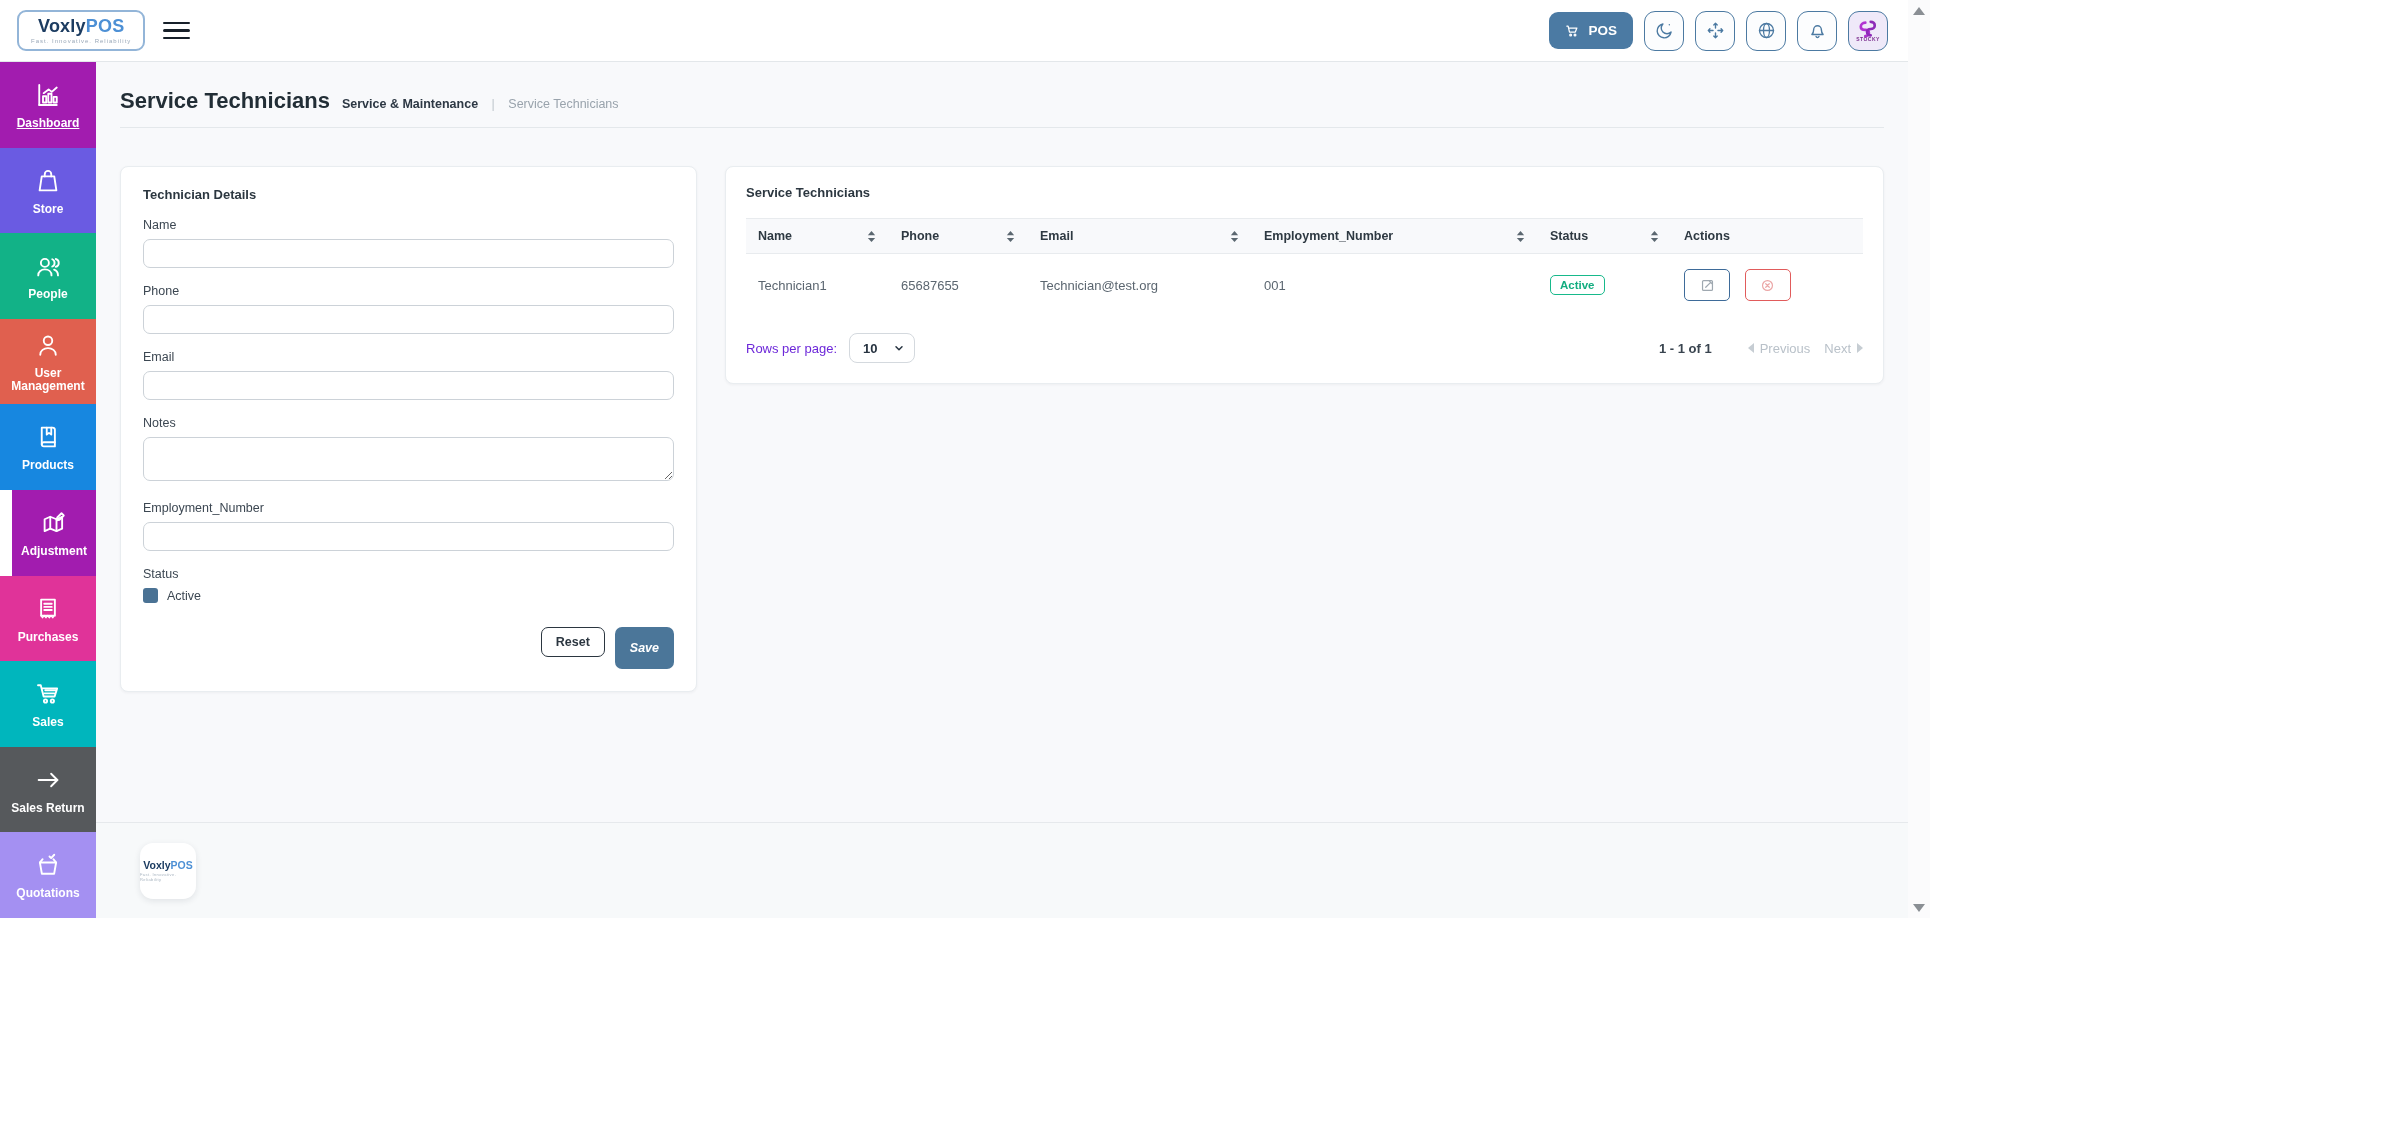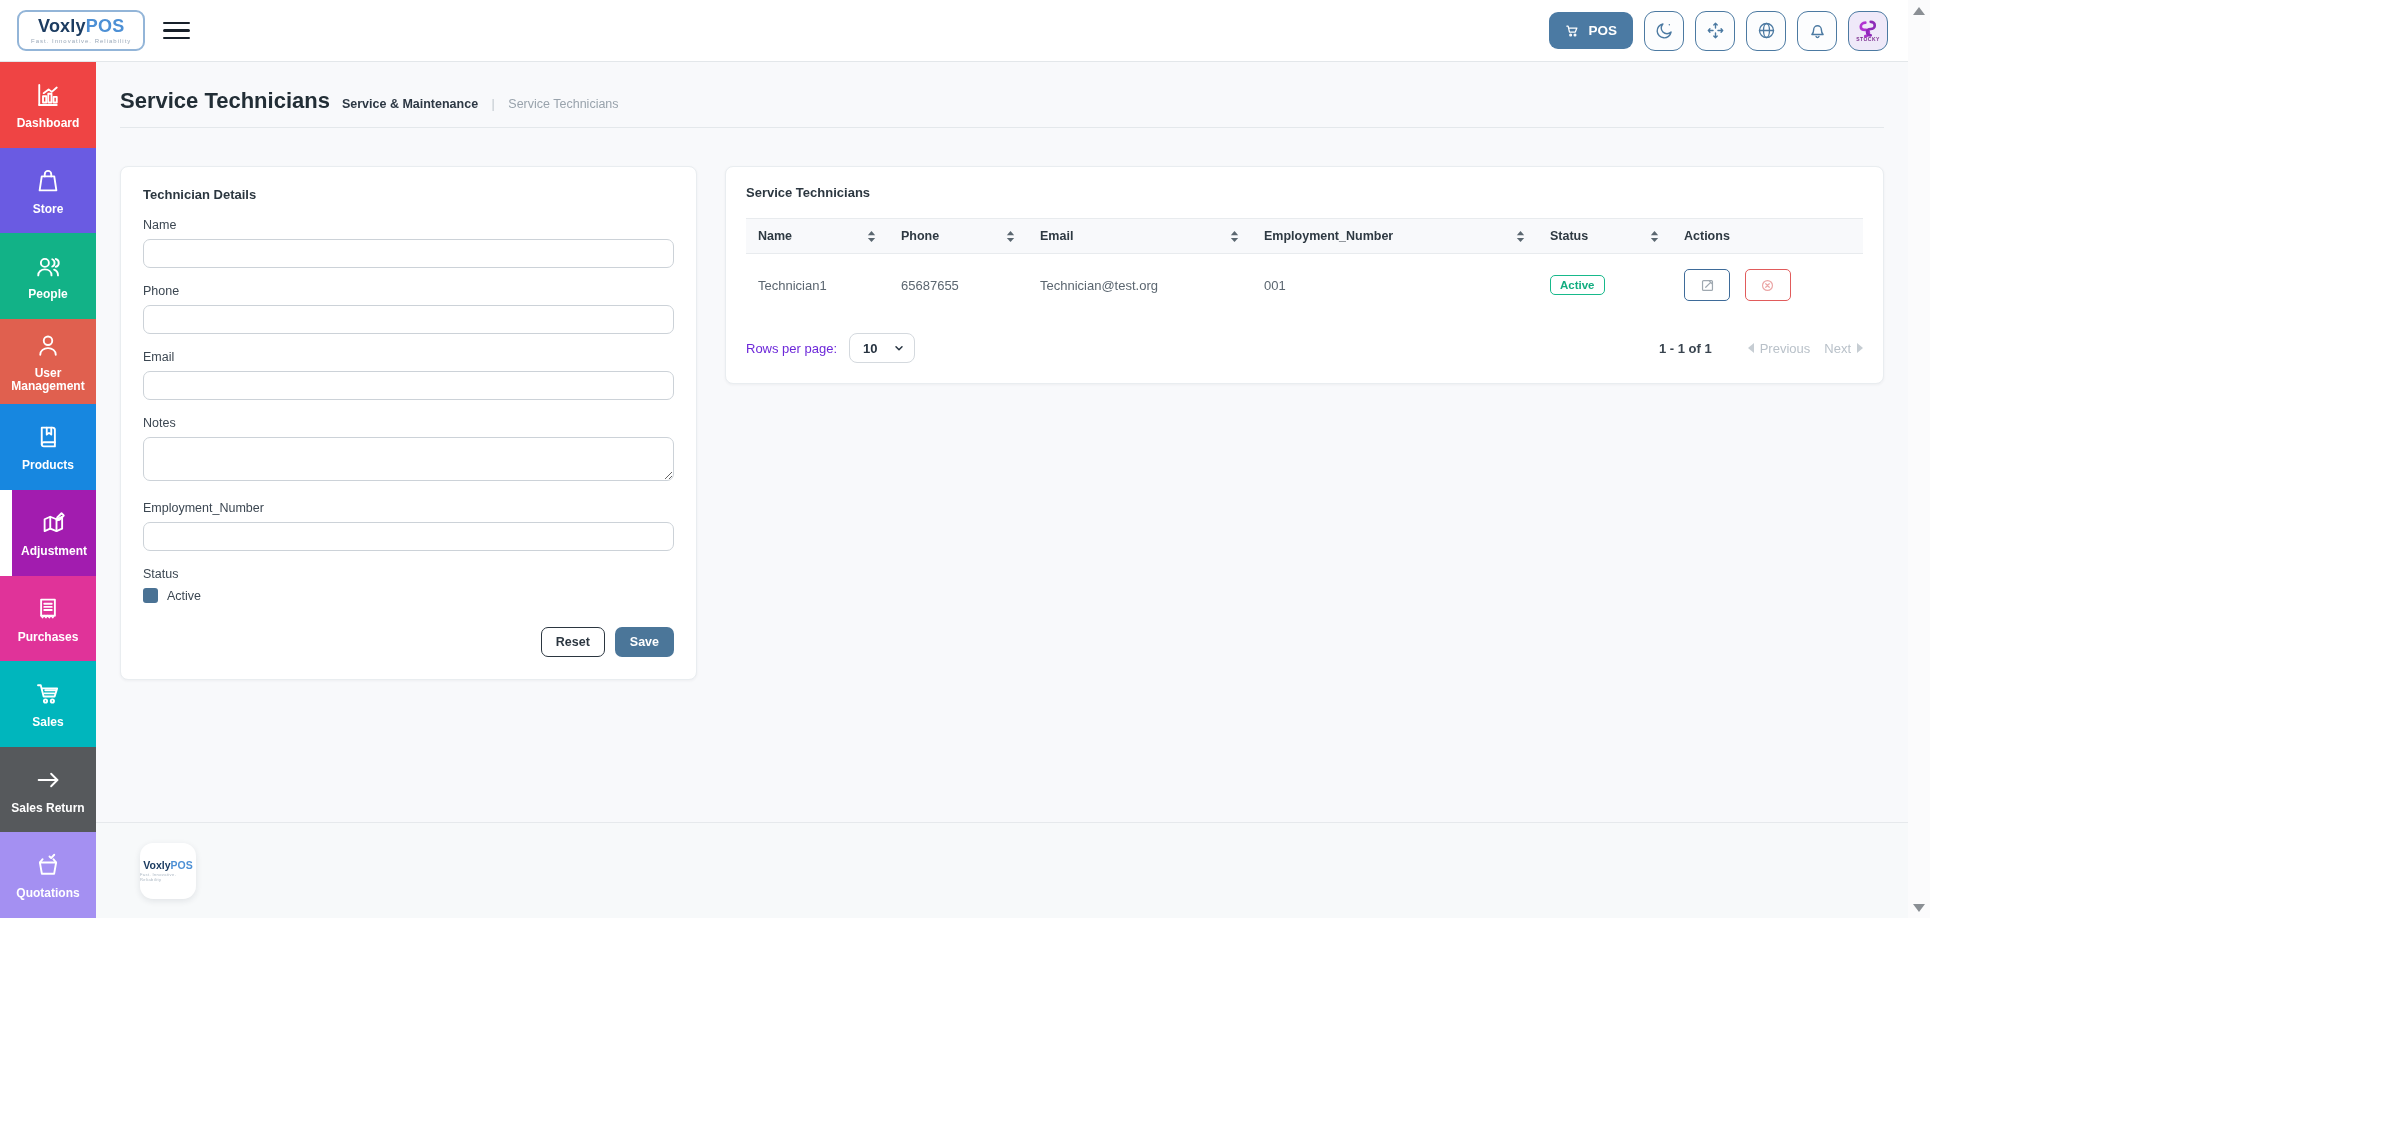--- a/index.html
+++ b/index.html
@@ -44,21 +44,21 @@
   
   .form-card { width:577px; flex:0 0 577px; padding:20px 22px 22px; }
   .f-label { display:block; font-size:12.5px; color:#3c4752; margin:16px 0 7px; font-weight:500; }
   .f-input { width:100%; height:29px; border:1px solid #ccd2d8; border-radius:7px; background:#fff; padding:0 10px; font-size:13px; color:#2d3844; outline:none; }
   .f-textarea { width:100%; height:44px; border:1px solid #ccd2d8; border-radius:7px; background:#fff; padding:5px 10px; font-size:13px; color:#2d3844; resize:vertical; outline:none; font-family:"Liberation Sans", sans-serif; }
   .status-row { display:flex; align-items:center; gap:9px; margin-top:4px; }
   .checkbox { width:15px; height:15px; border-radius:3px; background:#4a7294; cursor:pointer; }
   .chk-label { font-size:12.5px; color:#3c4752; }
   .btn-row { display:flex; justify-content:flex-end; gap:10px; margin-top:24px; }
   .btn-reset { height:30px; padding:0 14px; background:#fff; border:1.6px solid #2b3640; border-radius:7px; font-size:12.5px; color:#2b3640; font-weight:600; cursor:pointer;margin-left:12px; }
-  .btn-save { height:30px; padding:0 15px; background:#4b7699; border:none; border-radius:7px; font-size:12.5px; color:#fff; font-weight:600; cursor:pointer; }
+  .btn-save { height:42px; padding:0 15px; background:#4b7699; border:none; border-radius:7px; font-size:12.5px; color:#fff; font-weight:600; cursor:pointer;font-style:italic; }
 
   
   .table-card { flex:1; padding:18px 20px 20px; min-width:0; }
   .search-row { display:flex; align-items:center; gap:11px; margin-top:26px; }
   .search-input { width:200px; height:31px; border:1px solid #dde1e6; border-radius:8px; padding:0 12px; font-size:12.5px; color:#2d3844; outline:none; }
   .search-input::placeholder { color:#b9c1c9; }
   table { width:100%; border-collapse:collapse; margin-top:18px; }
   thead tr { background:#f8f9fb; border-top:1px solid #e8ebee; border-bottom:1px solid #e8ebee; }
   th { padding:10px 12px; }
   .th-inner { display:flex; align-items:center; justify-content:space-between; font-size:12.5px; font-weight:700; color:#2e3942; }
@@ -155,21 +155,21 @@
             </svg>
           <div class="avatar-brand">STOCKY</div>
         </div>
       </div>
     </div>
 
     <div class="body-row">
 
       <div class="sidebar">
 
-        <div class="side-item" style="background-color: #ef4444;">
+        <div class="side-item" style="background-color: #a21caf; text-decoration: underline;">
           <svg width="30" height="30" viewBox="0 0 24 24" fill="none" stroke="#ffffff" stroke-width="1.5" stroke-linecap="round" stroke-linejoin="round">
               <path d="M5 4v16"></path>
               <path d="M5 20h14"></path>
               <rect x="8" y="13" width="2.6" height="5"></rect>
               <rect x="12.2" y="11" width="2.6" height="7"></rect>
               <rect x="16.4" y="13.5" width="2.6" height="4.5"></rect>
               <path d="M8.5 10.5l4-3 2.5 2 4-3.5"></path>
             </svg>
           <div class="lbl">Dashboard</div>
         </div>

